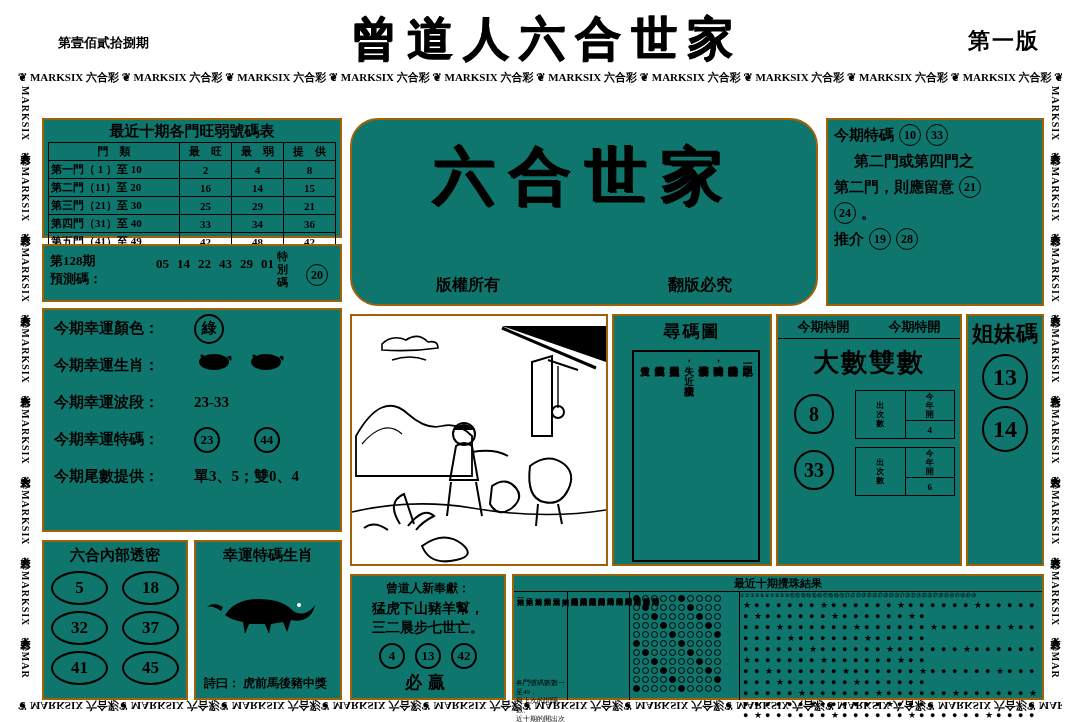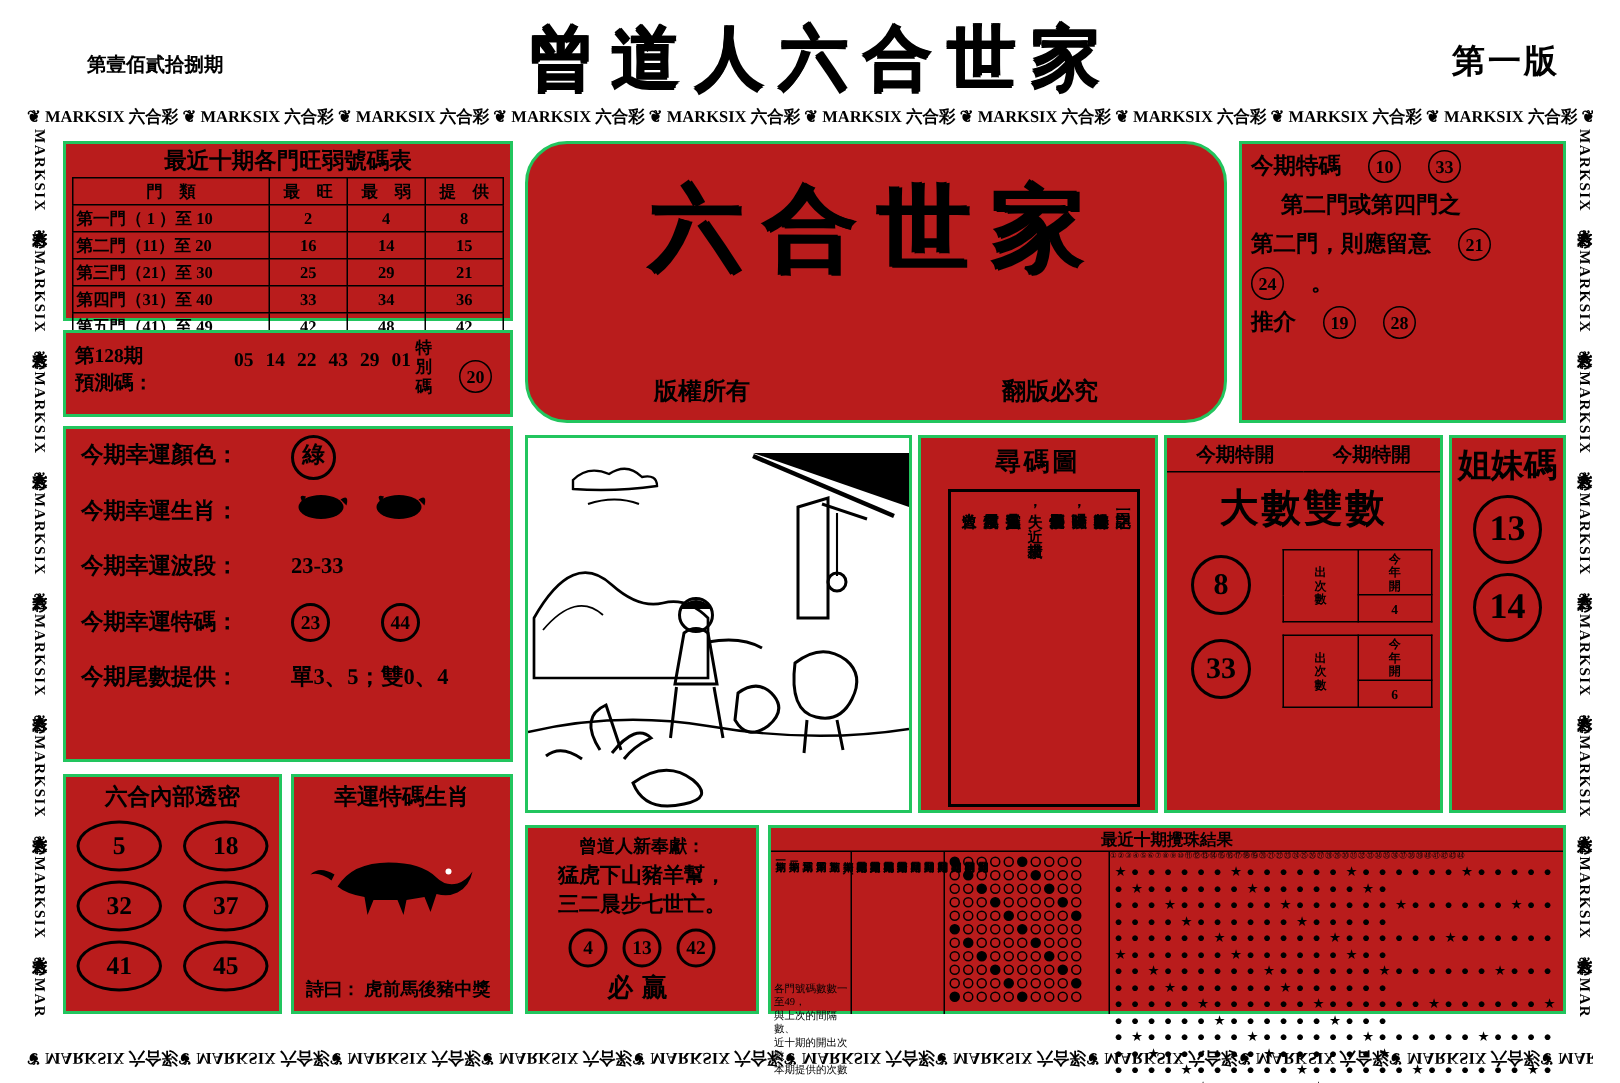--- a/index.html
+++ b/index.html
@@ -16,21 +16,21 @@
   .edge-bottom span{display:inline-block;transform:scaleY(-1);}
 
   
   .masthead{position:absolute;top:0;left:0;width:1080px;height:70px;}
   .issue{position:absolute;left:58px;top:34px;font-family:"Liberation Serif",serif;font-size:13px;font-weight:bold;}
   .bigtitle{position:absolute;left:222px;top:8px;width:650px;text-align:center;font-family:"Liberation Serif",serif;font-size:46px;font-weight:bold;letter-spacing:10px;
     text-shadow:1px 0 0 #000, 0 1px 0 #000;}
   .edition{position:absolute;right:40px;top:26px;font-family:"Liberation Serif",serif;font-size:22px;font-weight:bold;letter-spacing:2px;}
 
   
-  .box{position:absolute;border:2px solid #22c55e;background:#b91c1c;box-sizing:border-box;}
+  .box{position:absolute;border:2px solid #a16207;background:#0f766e;box-sizing:border-box;margin-top:24px;}
   .ttl{font-family:"Liberation Serif",serif;font-weight:bold;}
 
   
   table{border-collapse:collapse;font-family:"Liberation Serif",serif;}
   .tbl td,.tbl th{border:1px solid #000;font-size:11px;text-align:center;padding:1px 2px;font-weight:bold;}
 
   
   .circ{display:inline-flex;align-items:center;justify-content:center;border:2px solid #000;border-radius:50%;
         font-family:"Liberation Serif",serif;font-weight:bold;box-sizing:border-box;}
   .c22{width:22px;height:22px;font-size:12px;border-width:1px;}
@@ -69,21 +69,21 @@
   #zodiac .poem{position:absolute;bottom:6px;left:8px;font-family:"Liberation Serif",serif;font-size:12px;font-weight:bold;}
 
   
   #logo{left:350px;top:94px;width:468px;height:188px;border-radius:28px;}
   #logo .glyphs{font-family:"Liberation Serif",serif;font-weight:bold;font-size:62px;letter-spacing:14px;text-align:center;margin-top:14px;
      text-shadow:2px 1px 0 #000;}
   #logo .sub{position:absolute;bottom:8px;left:0;width:100%;display:flex;justify-content:space-around;font-family:"Liberation Serif",serif;font-size:16px;font-weight:bold;}
 
   
   #special{left:826px;top:94px;width:218px;height:188px;}
-  #special .line{font-family:"Liberation Serif",serif;font-size:15px;font-weight:bold;display:flex;align-items:center;gap:18px;margin:4px 6px;line-height:22px;flex-wrap:wrap;}
+  #special .line{font-family:"Liberation Serif",serif;font-size:15px;font-weight:bold;display:flex;align-items:center;gap:5px;margin:4px 6px;line-height:22px;flex-wrap:wrap;}
 
   
   #illus{left:350px;top:290px;width:258px;height:252px;}
   
   #xunma{left:612px;top:290px;width:160px;height:252px;}
   #xunma .cap{text-align:center;font-family:"Liberation Serif",serif;font-weight:bold;font-size:17px;margin-top:4px;letter-spacing:2px;}
   #xunma .scroll{position:absolute;left:18px;top:34px;width:124px;height:208px;border:2px solid #000;}
   #xunma .vcols{display:flex;flex-direction:row-reverse;justify-content:space-evenly;height:100%;padding:6px 2px;box-sizing:border-box;}
   #xunma .vcol{writing-mode:vertical-rl;font-family:"Liberation Serif",serif;font-size:10px;font-weight:bold;line-height:12px;}
 

